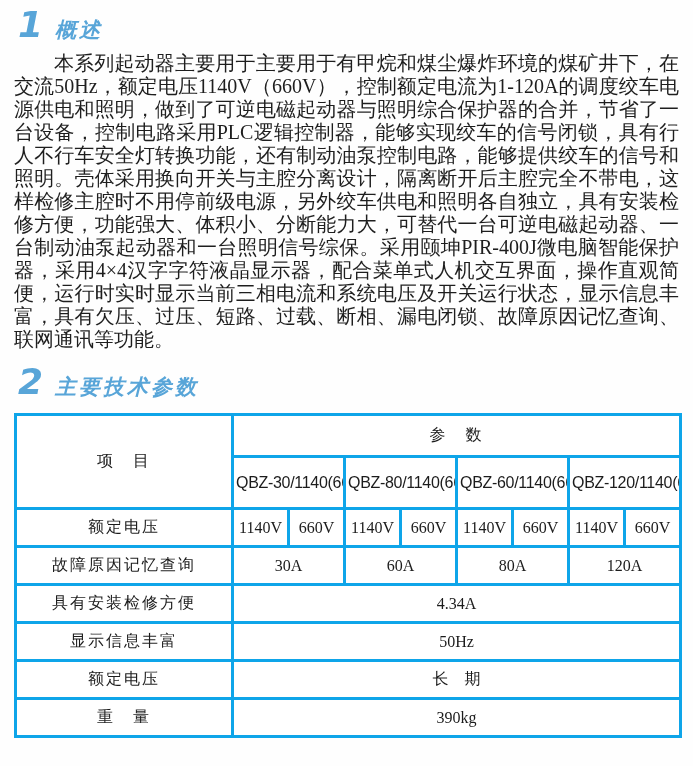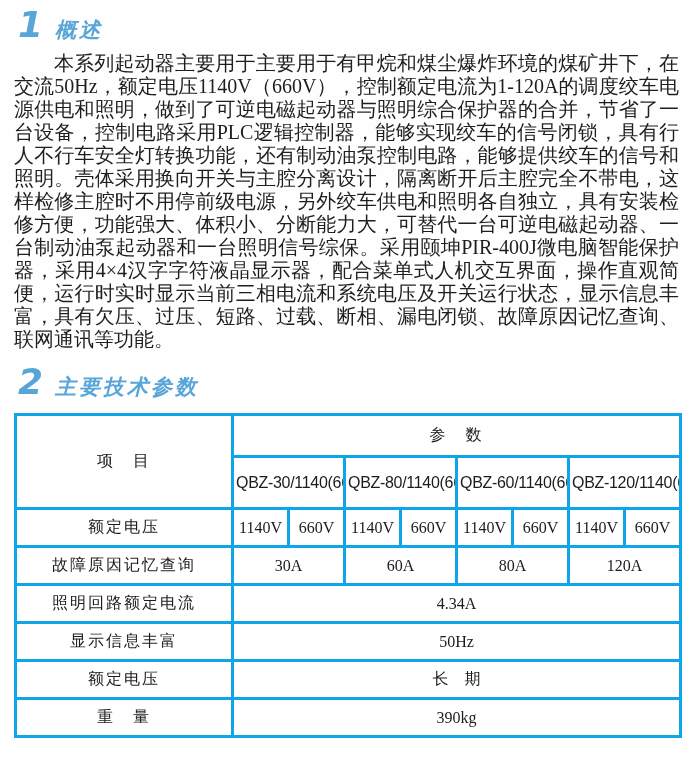--- a/index.html
+++ b/index.html
@@ -97,21 +97,21 @@
         <td class="value-cell">660V</td>
       </tr>
       <tr class="r-data">
         <td class="label-cell">故障原因记忆查询</td>
         <td colspan="2" class="value-cell">30A</td>
         <td colspan="2" class="value-cell">60A</td>
         <td colspan="2" class="value-cell">80A</td>
         <td colspan="2" class="value-cell">120A</td>
       </tr>
       <tr class="r-data">
-        <td class="label-cell">照明回路额定电流</td>
+        <td class="label-cell">具有安装检修方便</td>
         <td colspan="8" class="value-cell">4.34A</td>
       </tr>
       <tr class="r-data">
         <td class="label-cell">显示信息丰富</td>
         <td colspan="8" class="value-cell">50Hz</td>
       </tr>
       <tr class="r-data">
         <td class="label-cell">额定电压</td>
         <td colspan="8" class="value-cell">长　期</td>
       </tr>

